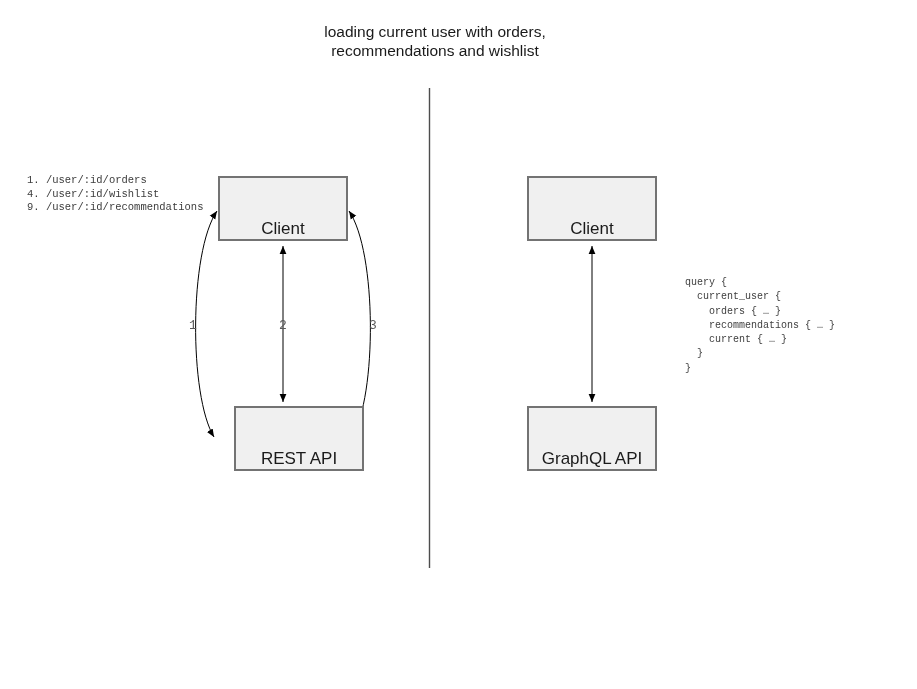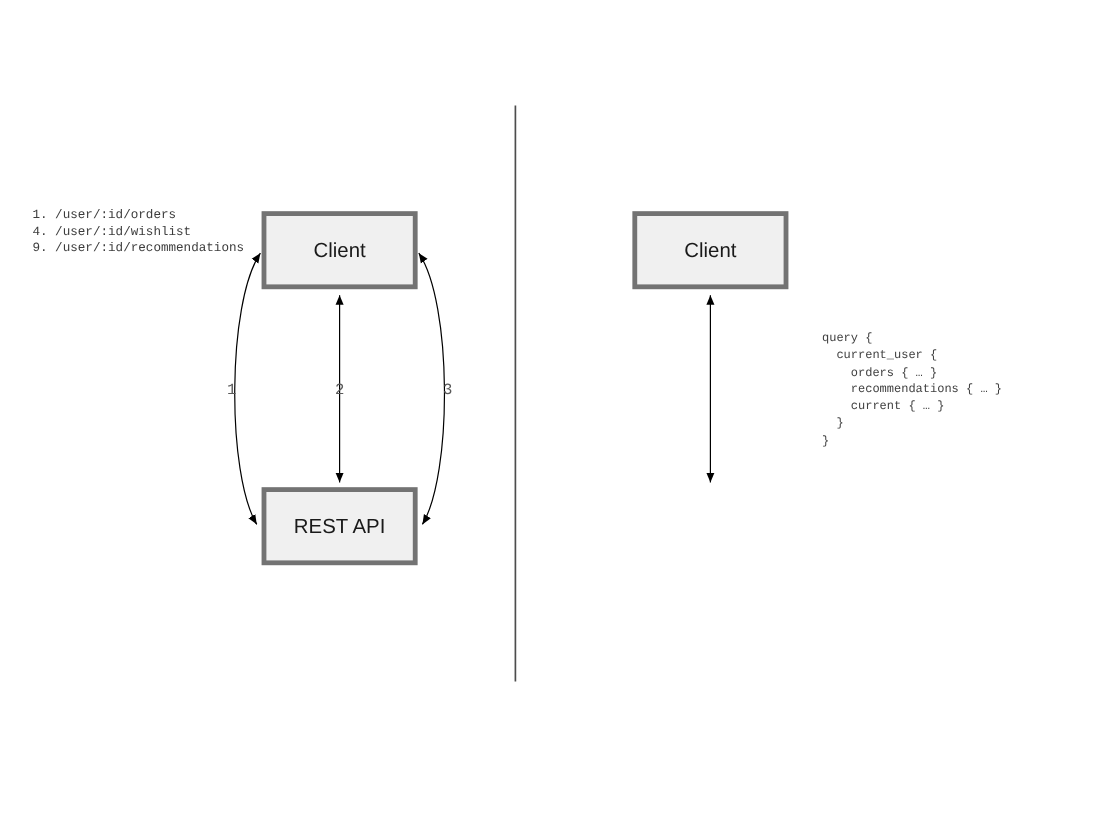--- a/index.html
+++ b/index.html
@@ -23,23 +23,23 @@
     font-size: 15.5px;
     line-height: 19px;
     color: #1a1a1a;
   }
 
   .node {
     position: absolute;
     width: 130px;
     height: 65px;
     background: #f0f0f0;
-    border: 4px solid #737373;
+    border: 2px solid #737373;
     display: flex;
-    align-items: center;
+    align-items: flex-end;
     justify-content: center;
     font-size: 17px;
     color: #1a1a1a;
     text-align: center;
   }
 
   .mono { font-family: "Liberation Mono", "DejaVu Sans Mono", monospace; margin-left: 20px; }
 
   .endpoint-list {
     position: absolute;
@@ -73,20 +73,24 @@
     left: 0;
     top: 0;
     pointer-events: none;
   }
 </style>
 </head>
 <body>
 
 <div class="canvas">
 
+  <div class="diagram-title">
+    <div>loading current user with orders,</div>
+    <div>recommendations and wishlist</div>
+  </div>
 
   <svg class="overlay" width="917" height="689" viewBox="0 0 917 689">
     <defs>
       <marker id="arrowhead" viewBox="0 0 10 10" refX="10" refY="5" markerWidth="8" markerHeight="8" orient="auto-start-reverse">
         <path d="M 0 0.8 L 10 5 L 0 9.2 z" fill="#000000"></path>
       </marker>
     </defs>
 
     <line x1="429.5" y1="88" x2="429.5" y2="568" stroke="#4d4d4d" stroke-width="1.4"></line>
 
@@ -102,32 +106,35 @@
   <div class="endpoint-list mono">
     <div class="line">1. /user/:id/orders</div>
     <div class="line">4. /user/:id/wishlist</div>
     <div class="line">9. /user/:id/recommendations</div>
   </div>
 
   <div class="node" style="left:218px; top:176px;">
     <span>Client</span>
   </div>
 
-  <div class="node" style="left:218px; top:406px;">
+  <div class="node" style="left:234px; top:406px;">
     <span>REST API</span>
   </div>
 
   <div class="arrow-label mono" style="left:173px; top:325px;">1</div>
   <div class="arrow-label mono" style="left:263px; top:325px;">2</div>
   <div class="arrow-label mono" style="left:353px; top:325px;">3</div>
 
   <div class="node" style="left:527px; top:176px;">
     <span>Client</span>
   </div>
 
+  <div class="node" style="left:527px; top:406px;">
+    <span>GraphQL API</span>
+  </div>
 
   <div class="query-block mono">
     <div class="line">query {</div>
     <div class="line">  current_user {</div>
     <div class="line">    orders { … }</div>
     <div class="line">    recommendations { … }</div>
     <div class="line">    current { … }</div>
     <div class="line">  }</div>
     <div class="line">}</div>
   </div>

